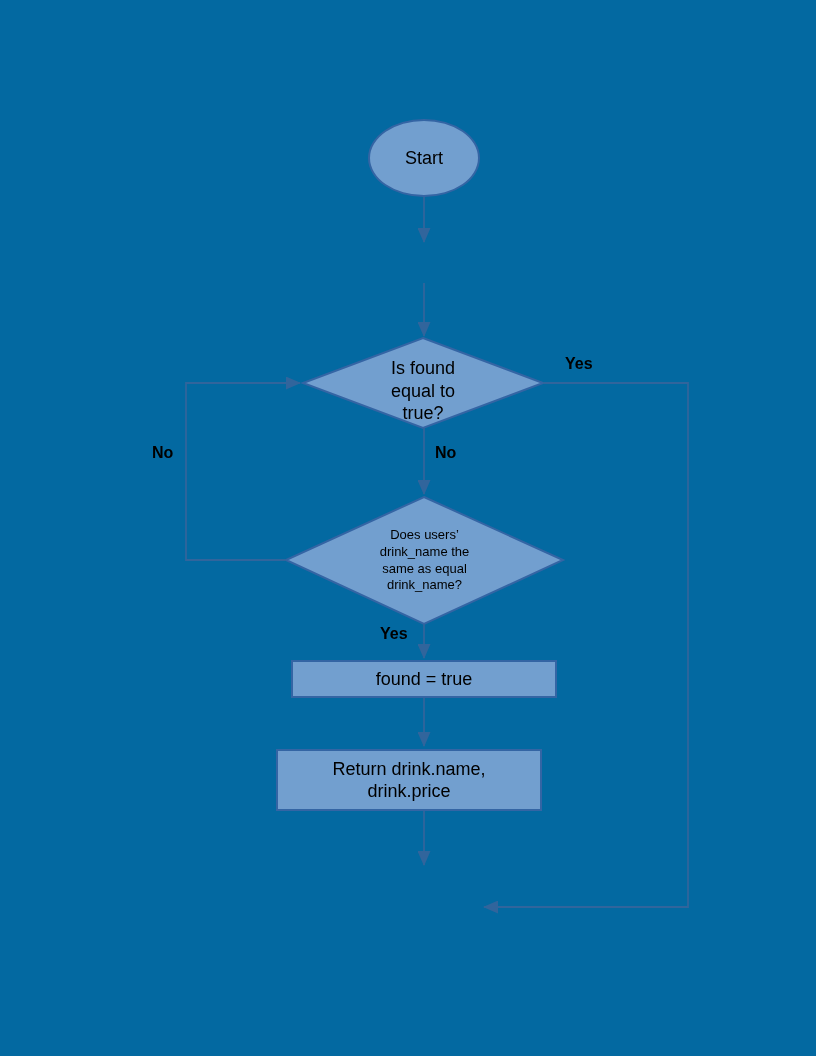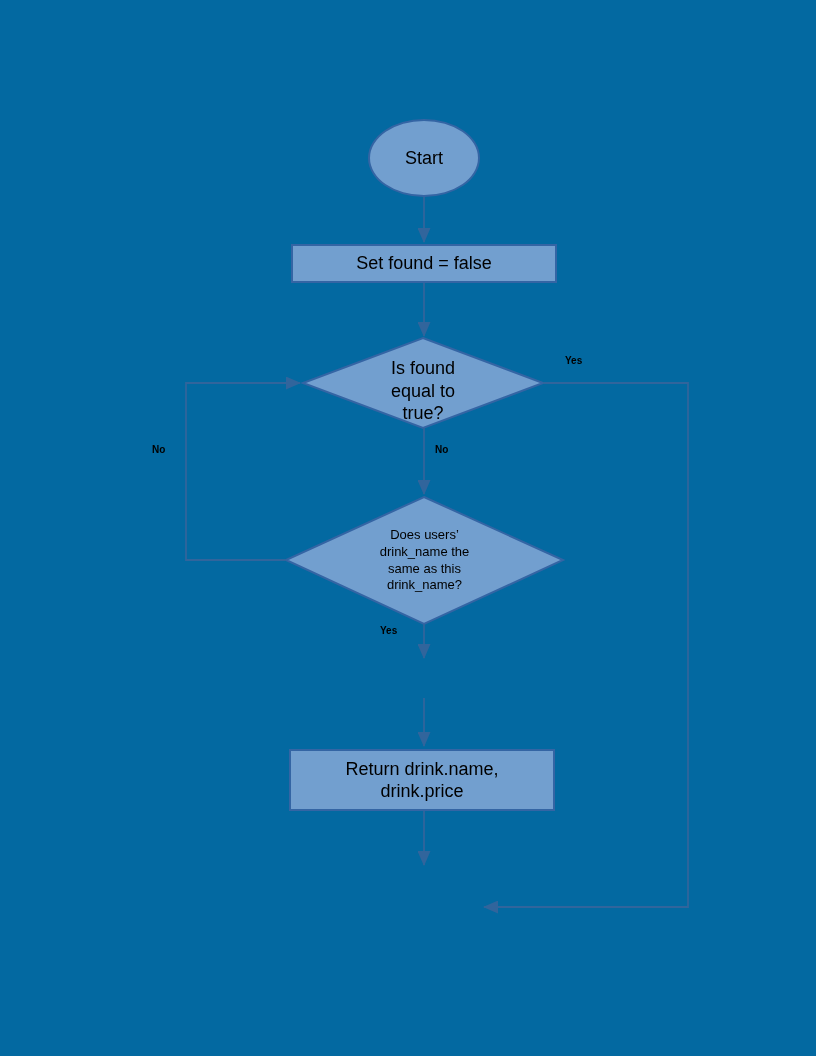--- a/index.html
+++ b/index.html
@@ -49,21 +49,21 @@
   }
   .process {
     background: var(--shape-fill, #729FCF);
     border: 2px solid var(--shape-border, #3465A4);
   }
   .decision-text { background: transparent; }
   .decision-text.small { font-size: 13px; line-height: 1.3; }
   .edge-label {
     position: absolute;
     z-index: 3;
-    font-size: 10px;
+    font-size: 16px;
     font-weight: bold;
     color: var(--text, #000);
     white-space: nowrap;
   }
 </style>
 </head>
 <body>
 
 <div id="page">
 
@@ -82,33 +82,33 @@
     <polyline class="connector" points="543,383 688,383 688,907 484,907" marker-end="url(#arrow)"></polyline>
     <line class="connector" x1="424" y1="428" x2="424" y2="494" marker-end="url(#arrow)"></line>
     <polyline class="connector" points="286,560 186,560 186,383 300,383" marker-end="url(#arrow)"></polyline>
     <line class="connector" x1="424" y1="624" x2="424" y2="658" marker-end="url(#arrow)"></line>
     <line class="connector" x1="424" y1="698" x2="424" y2="746" marker-end="url(#arrow)"></line>
     <line class="connector" x1="424" y1="811" x2="424" y2="865" marker-end="url(#arrow)"></line>
   </svg>
 
   <div class="node terminator" style="left:368px; top:119px; width:112px; height:78px;">Start</div>
 
-  <div class="node process" style="left:291px; top:244px; width:266px; height:39px;">Set found = false</div>
 
   <div class="node decision-text" style="left:303px; top:346px; width:240px; height:90px;">Is found
 equal to
 true?</div>
 
   <div class="node decision-text small" style="left:286px; top:497px; width:277px; height:127px;">Does users’
 drink_name the
-same as this
+same as equal
 drink_name?</div>
 
+  <div class="node process" style="left:291px; top:660px; width:266px; height:38px;">found = true</div>
 
-  <div class="node process" style="left:289px; top:749px; width:266px; height:62px;">Return drink.name,
+  <div class="node process" style="left:276px; top:749px; width:266px; height:62px;">Return drink.name,
 drink.price</div>
 
 
   <div class="edge-label" style="left:565px; top:355px;">Yes</div>
 
   <div class="edge-label" style="left:435px; top:444px;">No</div>
 
   <div class="edge-label" style="left:152px; top:444px;">No</div>
 
   <div class="edge-label" style="left:380px; top:625px;">Yes</div>

